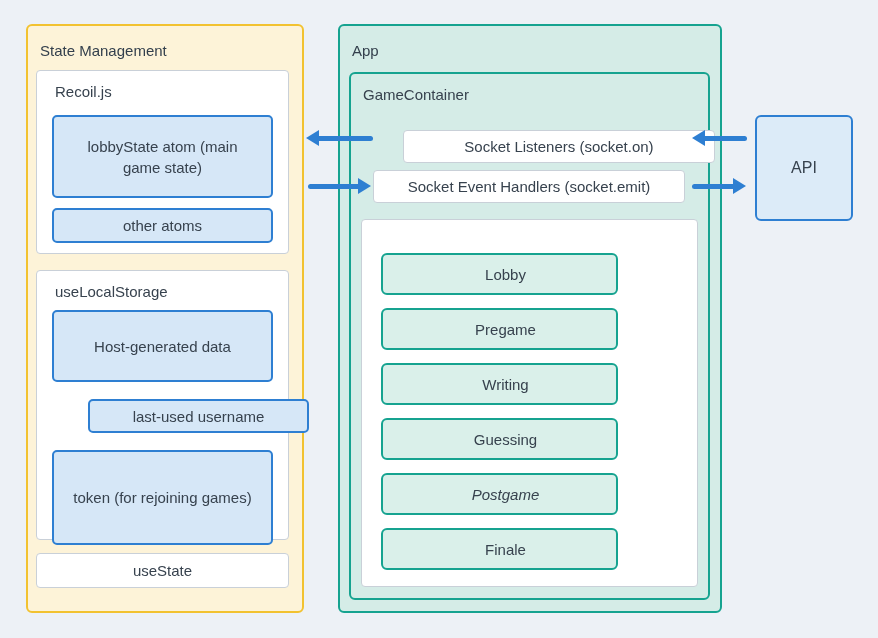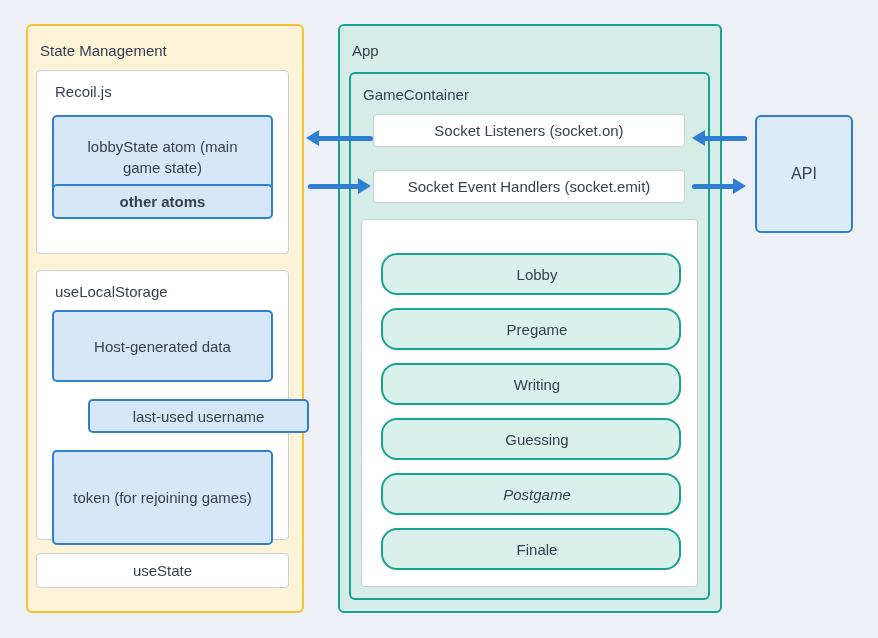--- a/index.html
+++ b/index.html
@@ -57,63 +57,63 @@
     left: 15px; width: 221px;
     background: #d6e7f7;
     border: 2px solid #2e7fd2;
     border-radius: 5px;
     display: flex; align-items: center; justify-content: center;
     text-align: center;
     font-size: 15px; line-height: 21px;
     padding: 0 14px;
   }
   .bi-lobbystate { top: 44px;  height: 83px; }
-  .bi-atoms      { top: 113px; height: 35px; font-weight: bold; }
+  .bi-atoms      { top: 137px; height: 35px; }
   .bi-host       { top: 39px;  height: 72px; }
   .bi-username   { top: 128px; height: 34px; margin-left: 36px; }
   .bi-token      { top: 179px; height: 95px; }
 
   
   .game-container {
     position: absolute;
     left: 9px; top: 46px; width: 361px; height: 528px;
     background: #d5ece7;
     border: 2px solid #16a390;
     border-radius: 6px;
   }
   .gc-title { position: absolute; left: 12px; top: 12px; font-size: 15px; }
   .socket-box {
     left: 22px; width: 312px; height: 33px;
     display: flex; align-items: center; justify-content: center;
     font-size: 15px;
   }
-  .socket-listeners { top: 40px; }
+  .socket-listeners { top: 56px; margin-left: 30px; }
   .socket-handlers  { top: 96px; }
 
   .phase-switch {
     left: 10px; top: 145px; width: 337px; height: 368px;
   }
   .switch-title { position: absolute; left: 10px; top: 8px; font-size: 15px; }
   .phase-item {
     position: absolute;
-    left: 19px; width: 300px; height: 42px;
+    left: 19px; width: 237px; height: 42px;
     background: #daf0ea;
     border: 2px solid #16a390;
-    border-radius: 16px;
+    border-radius: 6px;
     display: flex; align-items: center; justify-content: center;
     font-size: 15px;
     padding-left: 12px;
   }
   .ph-0 { top: 33px; }  .ph-1 { top: 88px; }  .ph-2 { top: 143px; }
   .ph-3 { top: 198px; } .ph-4 { top: 253px; font-style: italic; } .ph-5 { top: 308px; }
 
   
   .api-box {
     position: absolute;
-    left: 755px; top: 115px; width: 98px; height: 118px;
+    left: 755px; top: 115px; width: 98px; height: 106px;
     background: #dcebf8;
     border: 2px solid #2e7fd2;
     border-radius: 6px;
     display: flex; align-items: center; justify-content: center;
     font-size: 16px;
   }
 
   
   .arrow {
     position: absolute; height: 16px;

